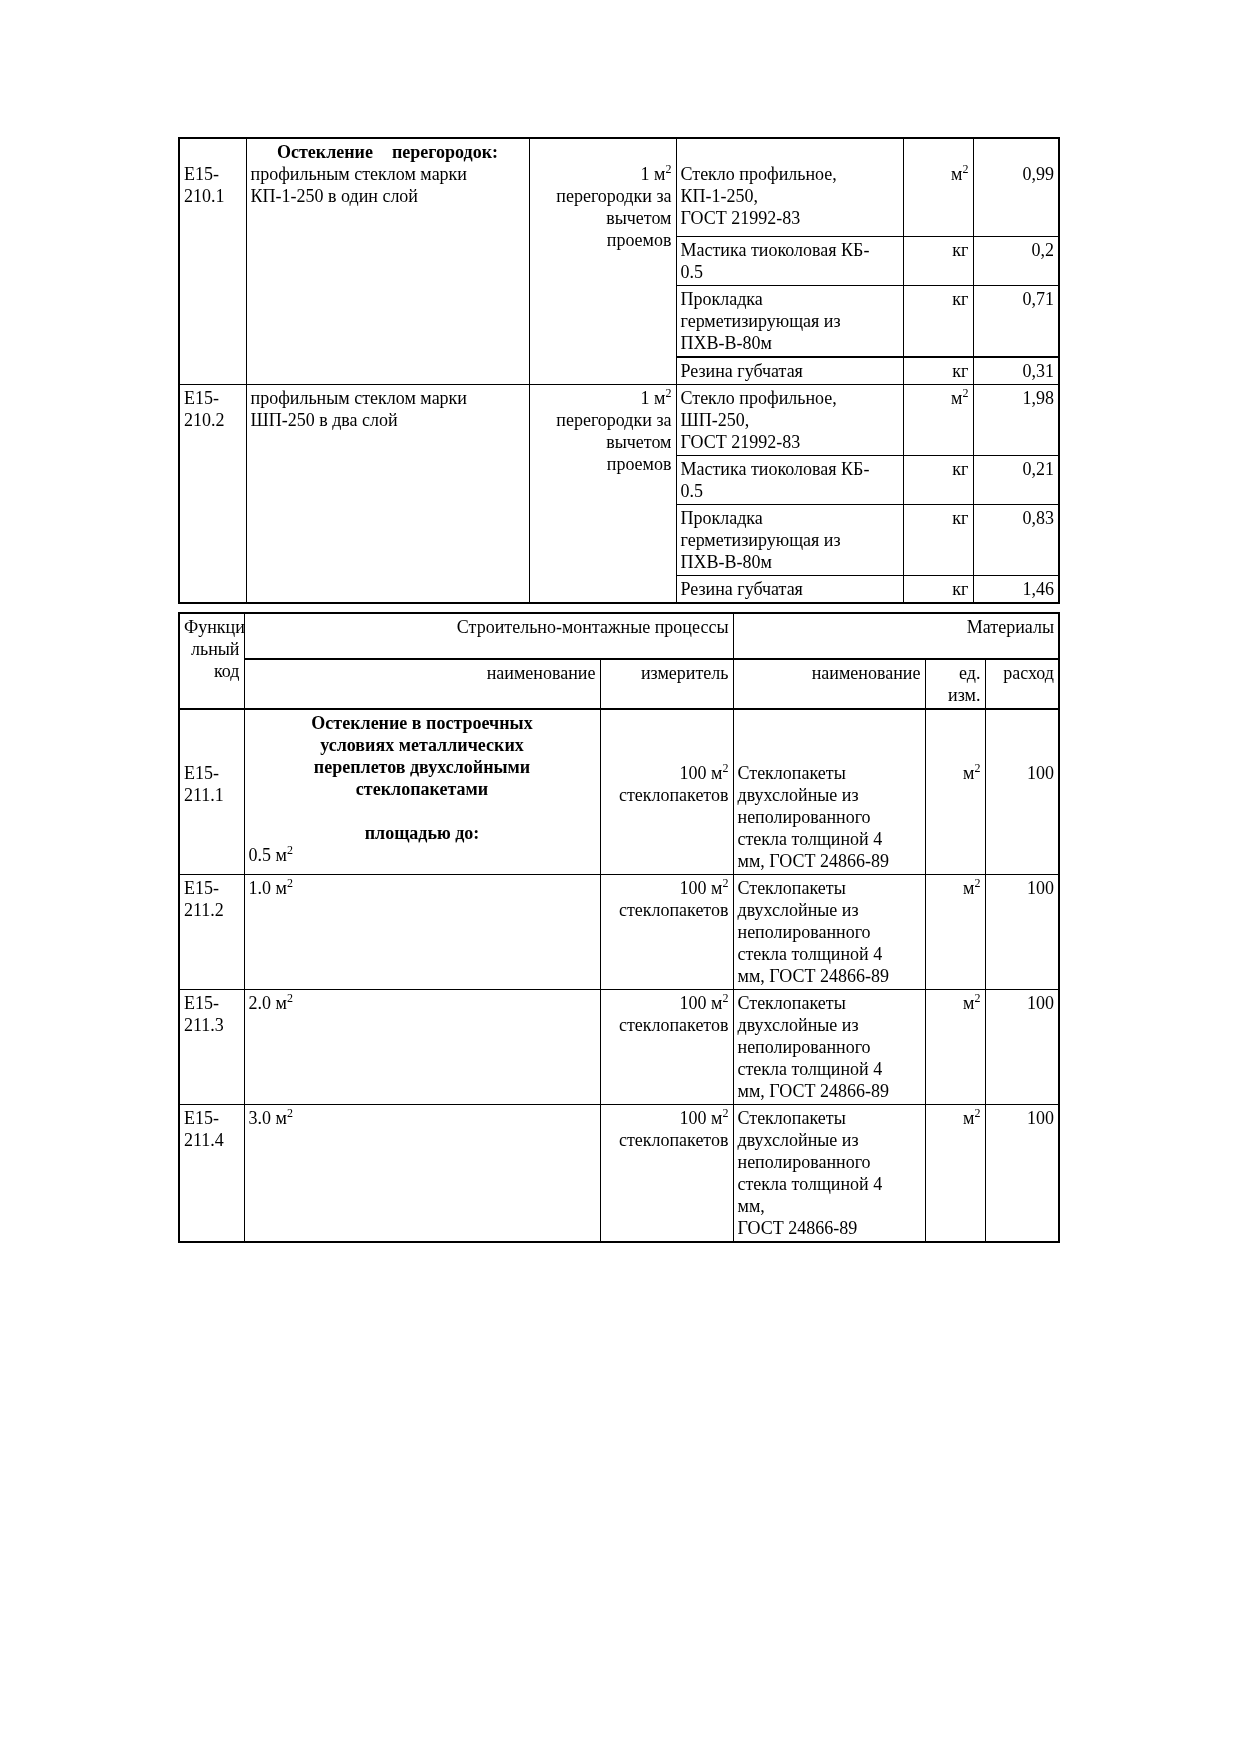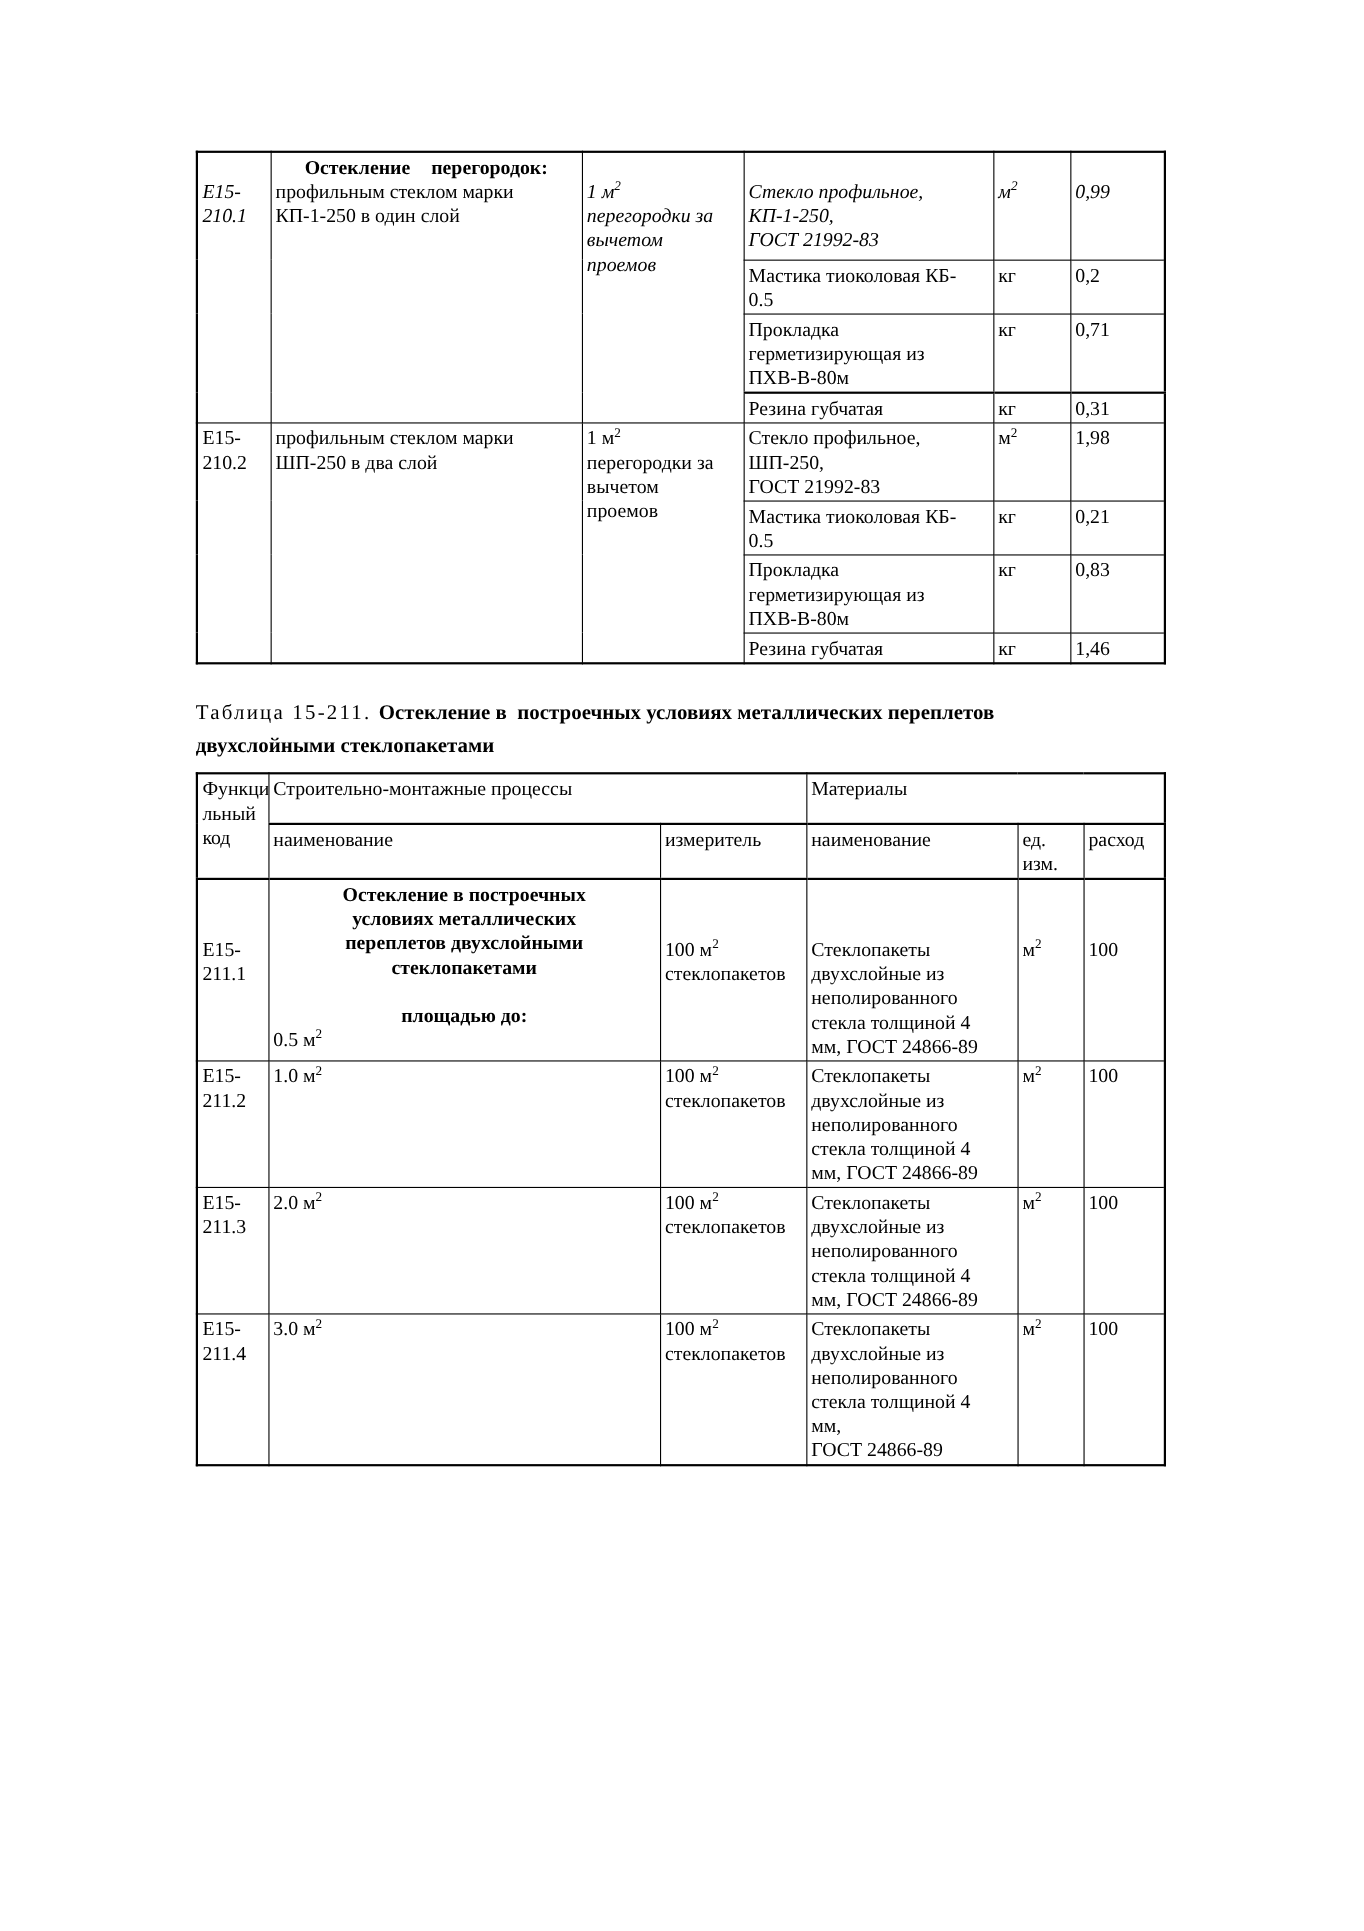--- a/index.html
+++ b/index.html
@@ -17,26 +17,26 @@
     width: 880px;
     border: 2px solid #000;
   }
   td {
     border: 1px solid #000;
     vertical-align: top;
     padding: 2px 4px;
     box-sizing: border-box;
     overflow: hidden;
   }
-  .c  { text-align: left; }
+  .c  { text-align: right; }
   .b  { font-weight: bold; text-align: center; }
   .i  { font-style: italic; }
   .prewrap { white-space: pre-wrap; }
   sup.sp { font-size: 12px; line-height: 0; }
-  .pt1   { padding-top: 24px; font-style: italic; }   
+  .pt1   { padding-top: 24px; }   
   .ptbig { padding-top: 52px; }  
   .bt2 { border-top: 2px solid #000; }
   .bb2 { border-bottom: 2px solid #000; }
   .wsp { word-spacing: 5px; }
   .gap { margin-top: 22px; }
   .h-row1 td { height: 46px; }
   .h-row2 td { height: 44px; }
   .heading { margin: 30px 0 0 0; font-size: 19px; line-height: 30px; width: 880px; }
   .heading .pfx { letter-spacing: 2px; }
   .sostav { margin-top: 8px; width: 880px; line-height: 28px; }
@@ -170,24 +170,20 @@
             <div class="prewrap">Резина губчатая</div>
           </td>
         <td class="c"><span>кг</span><sup class="sp"></sup></td>
         <td class="c">
             <div>1,46</div>
           </td>
       </tr>
     </tbody>
   </table>
 
-  <div class="heading">
-    <span class="pfx">Таблица 15-211. </span><span class="b prewrap">Остекление в  построечных условиях металлических переплетов
-двухслойными стеклопакетами</span>
-  </div>
 
   <div class="sostav">
   </div>
 
   <div class="t2wrap">
   <table class="tbl">
     <colgroup>
       <col style="width:65px">
           <col style="width:356px">
           <col style="width:133px">

